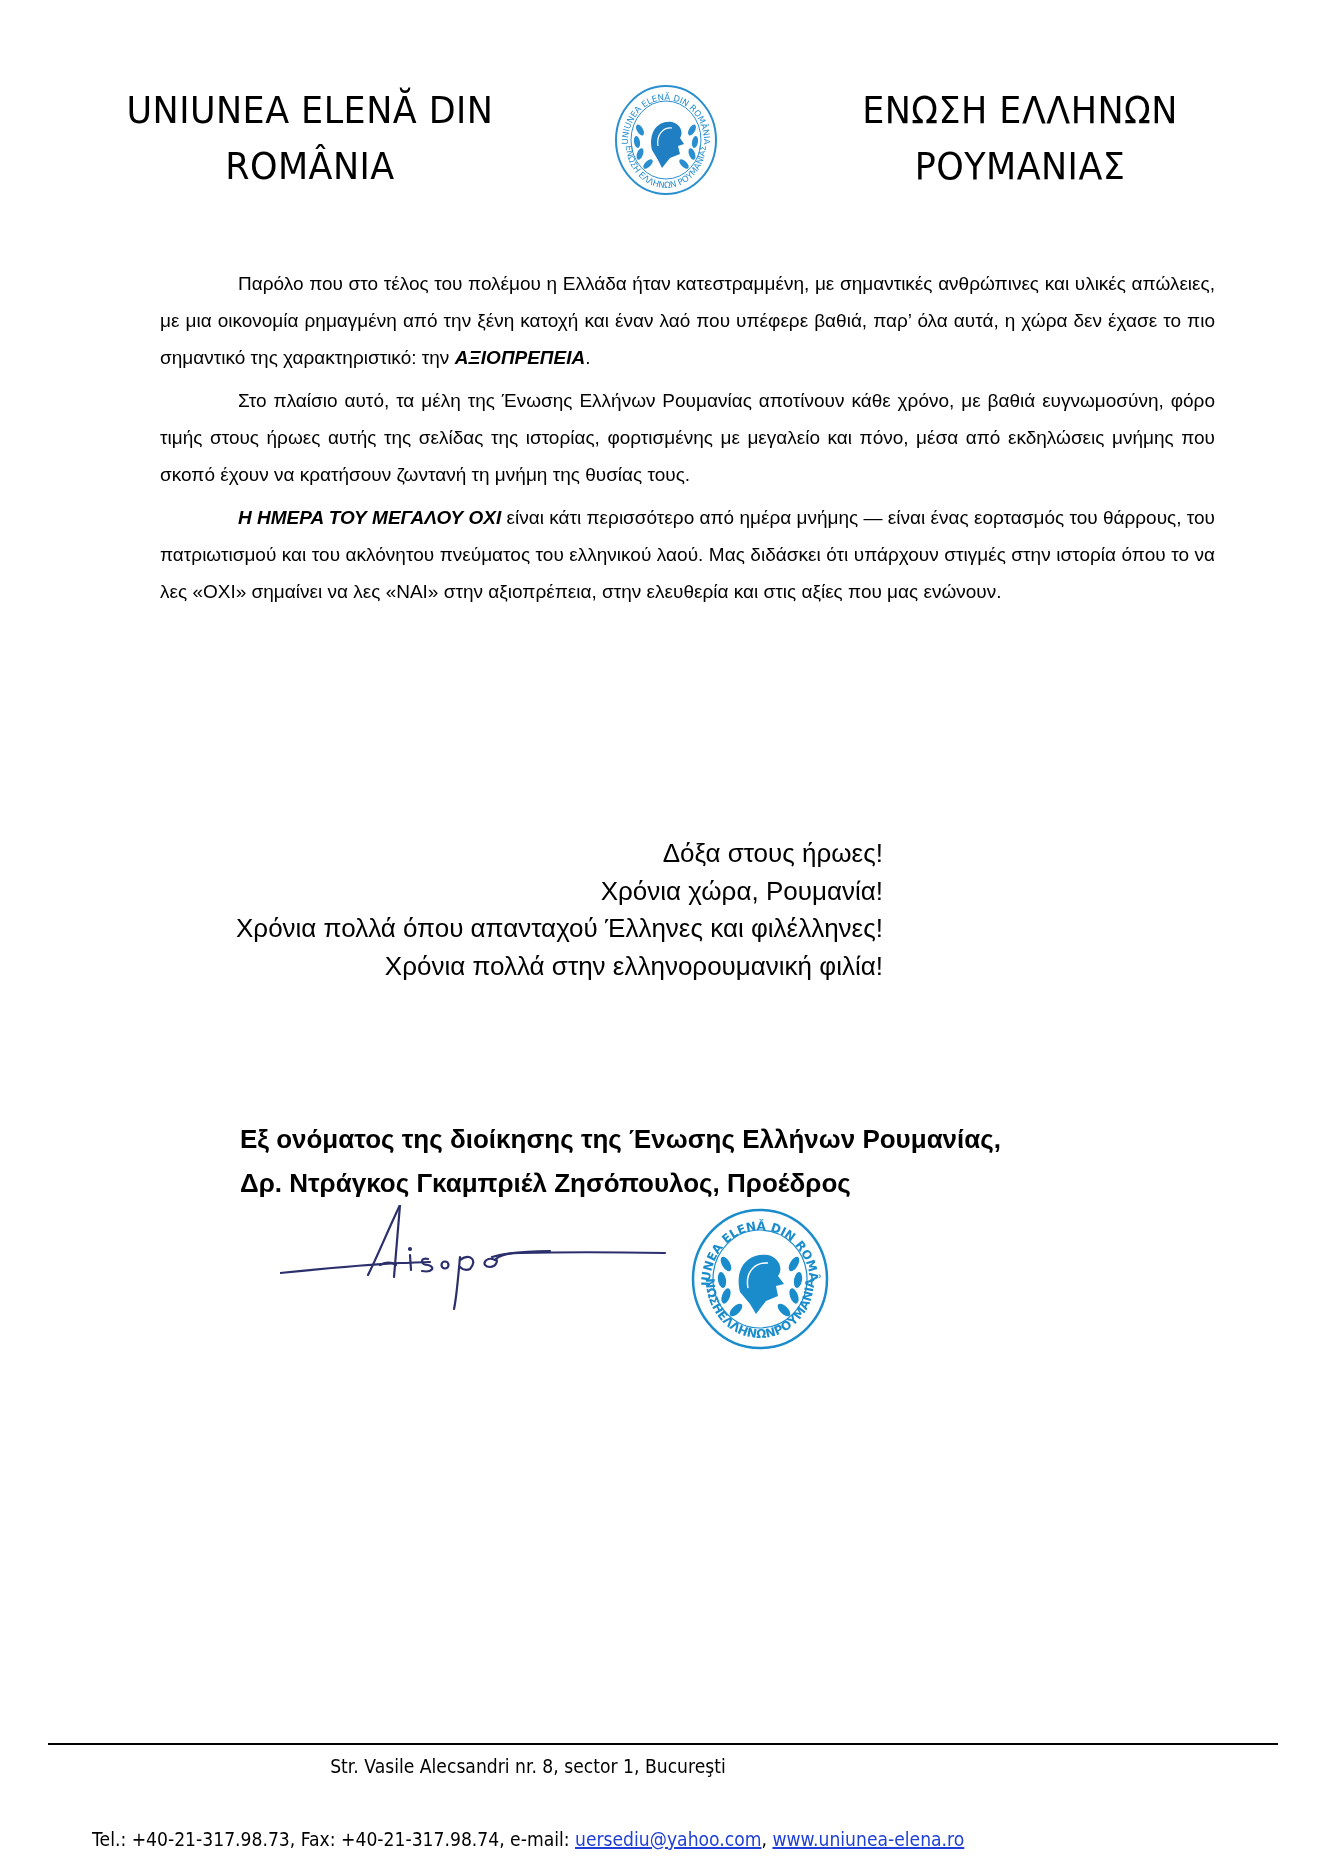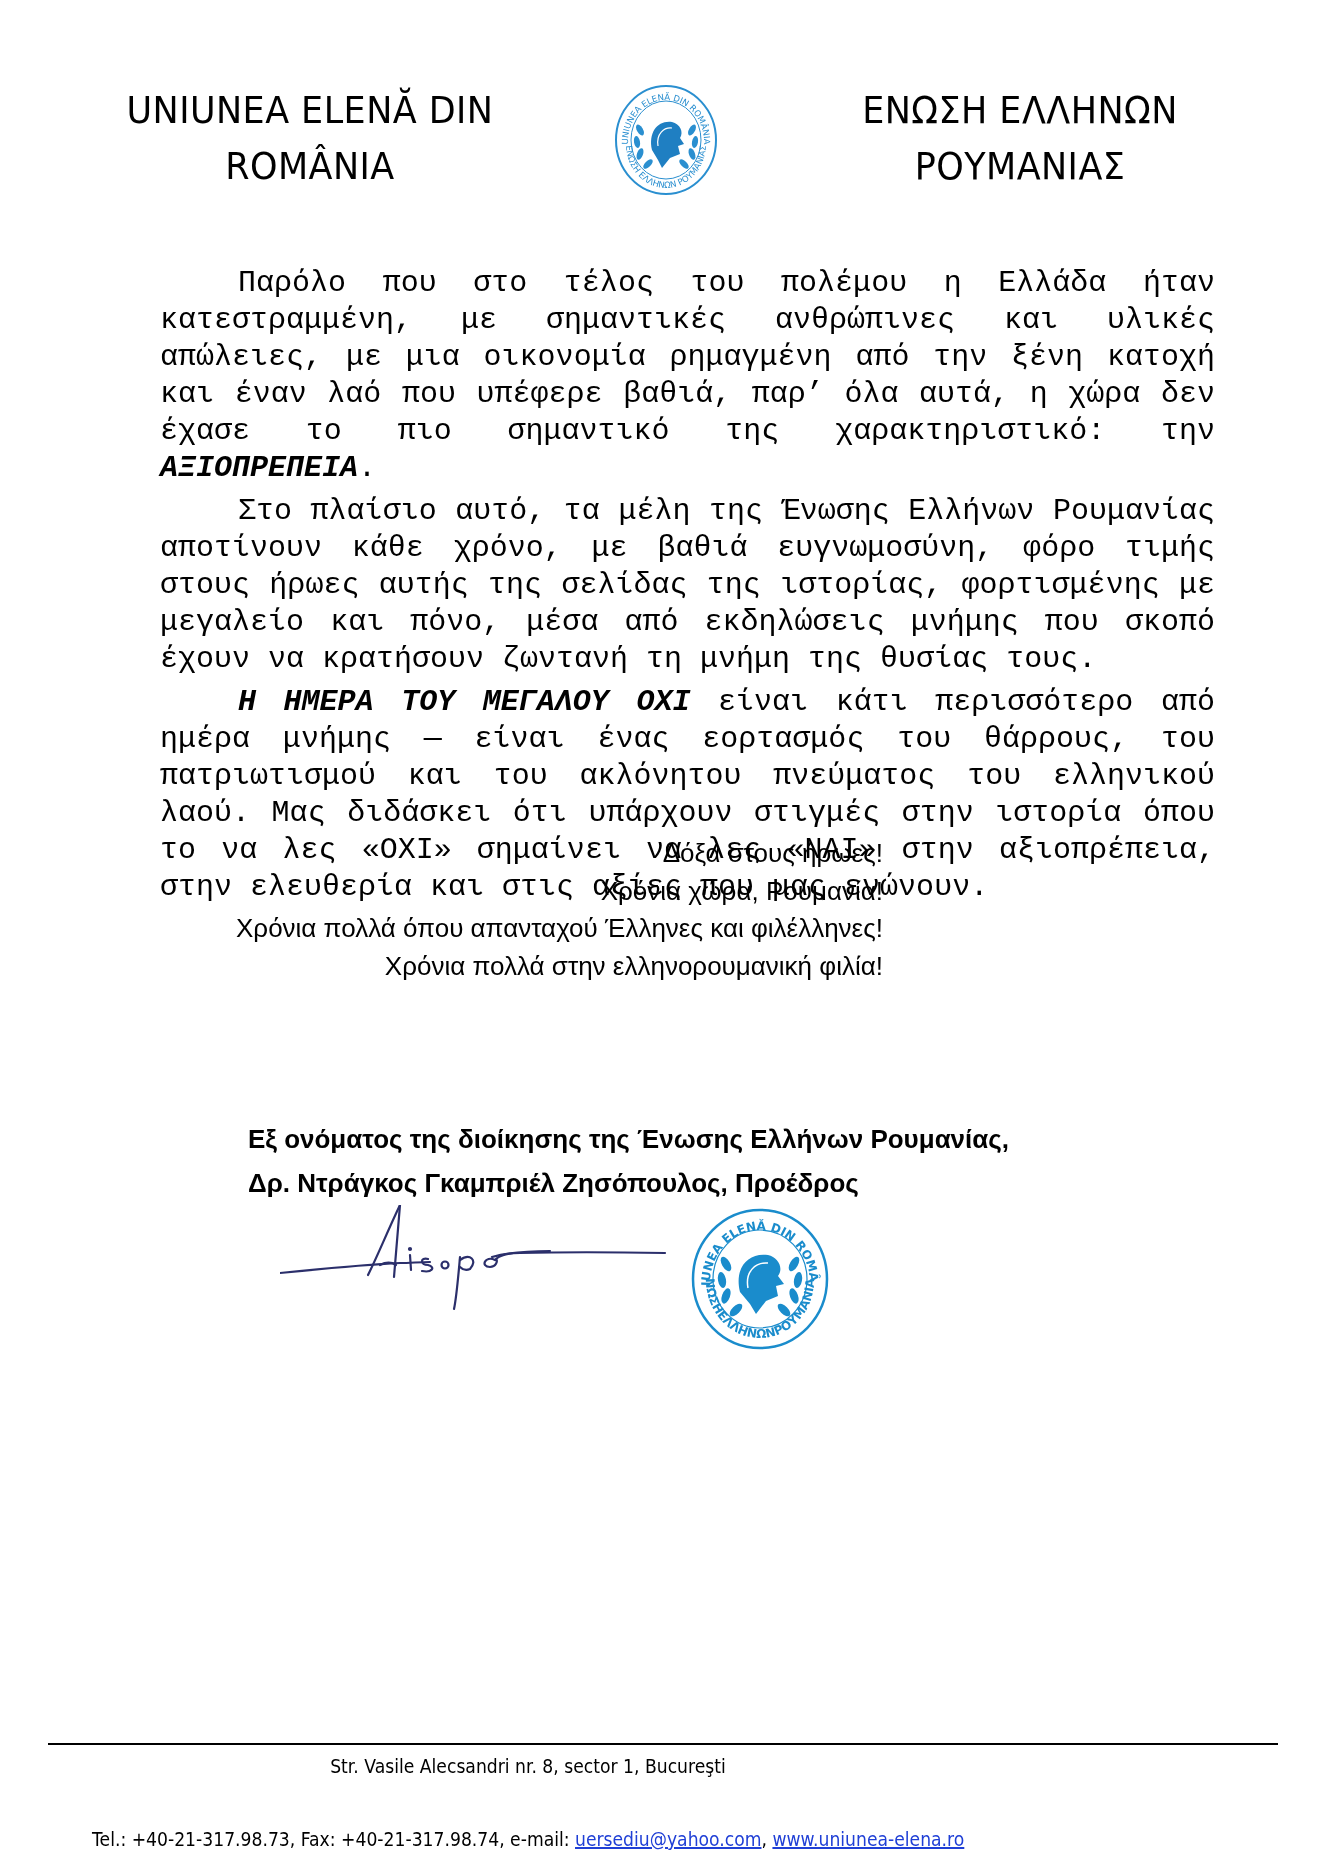--- a/index.html
+++ b/index.html
@@ -10,34 +10,34 @@
     position: absolute; font-family: "DejaVu Sans", sans-serif; font-size: 38px;
     line-height: 56px; text-align: center; letter-spacing: 0.5px; transform: scaleX(0.92);
   }
   .hdr-left { left: 90px; top: 82px; width: 440px; }
   .hdr-right { left: 820px; top: 82px; width: 400px; }
 
   .logo-top { position: absolute; left: 614px; top: 84px; width: 104px; height: 112px; }
 
   .body-text {
     position: absolute; left: 160px; width: 1055px;
-    font-family: Liberation Mono, monospace; font-size: 30px; line-height: 37px;
+    font-family: Liberation Sans, sans-serif; font-size: 19px; line-height: 37px;
     text-align: justify; transform-origin: left top;
   }
   .para { margin: 0 0 6px 0; text-indent: 78px; }
   .para b { font-style: italic; font-weight: bold; }
 
   .wishes {
     position: absolute; left: 236px; top: 835px;
     font-family: "Liberation Sans", sans-serif; font-size: 26px; line-height: 37.5px;
   }
   .wishes div { white-space: nowrap; text-align: right; }
 
   .signoff {
-    position: absolute; left: 248px; top: 1117px;
+    position: absolute; left: 240px; top: 1117px;
     font-family: "Liberation Sans", sans-serif; font-size: 26px; line-height: 44px; font-weight: bold;
   }
   .signoff div { white-space: nowrap; }
 
   .signature { position: absolute; left: 280px; top: 1205px; width: 390px; height: 120px; }
   .stamp { position: absolute; left: 690px; top: 1208px; width: 140px; height: 142px; }
 
   .footer-rule { position: absolute; left: 48px; top: 1743px; width: 1230px; height: 2px; background: #000; }
   .footer {
     position: absolute; left: 0; width: 1056px; text-align: center;

